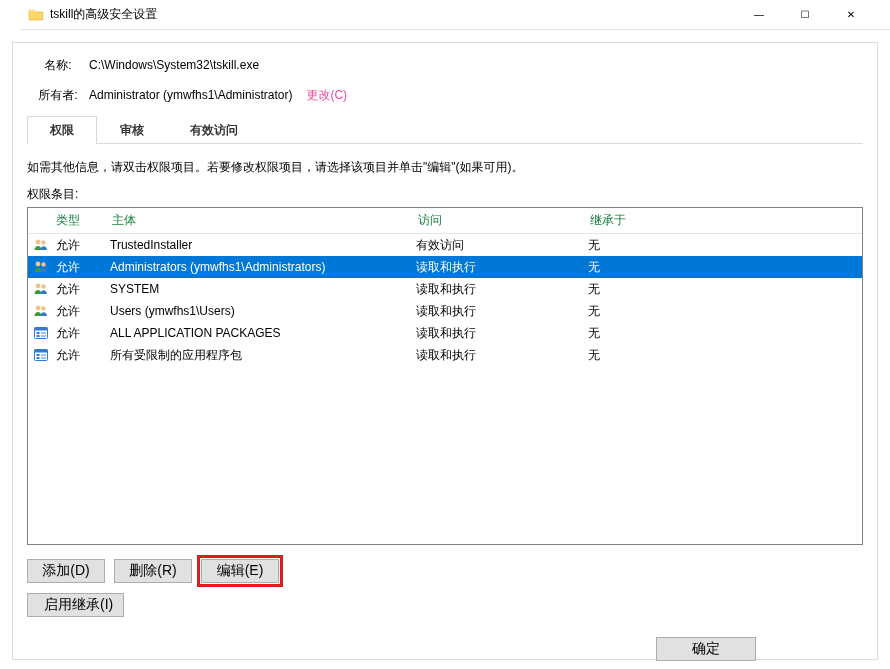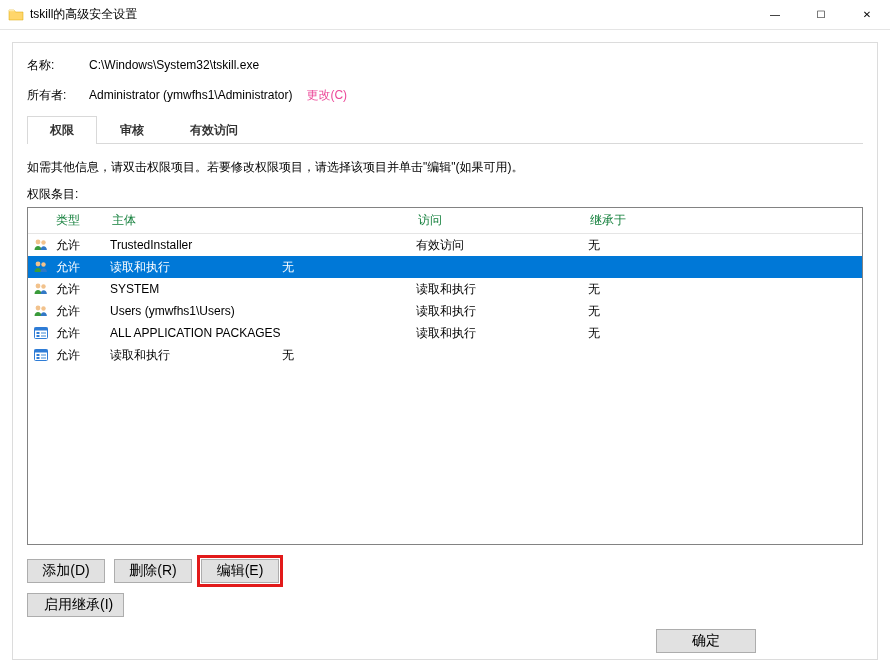--- a/index.html
+++ b/index.html
@@ -9,22 +9,23 @@
   background: #fff;
   color: #000;
   width: 890px;
   height: 669px;
   overflow: hidden;
 }
 .titlebar {
   height: 30px;
   display: flex;
   align-items: center;
-  padding: 0 0 0 8px;
+  padding: 0 16px 0 8px;
   border-bottom: 1px solid #e5e5e5;
+  margin-left: 20px;
 }
 .titlebar .folder-icon {
   width: 16px; height: 16px;
   display: inline-flex; align-items: center; justify-content: center;
   margin-right: 6px;
 }
 .titlebar .title { flex: 1; }
 .win-controls { display: flex; }
 .win-btn {
   width: 46px; height: 30px;
@@ -38,20 +39,21 @@
   border: 1px solid #dcdcdc;
   padding: 12px 14px 14px;
   height: 618px;
   position: relative;
 }
 .field-row {
   display: flex;
   align-items: center;
   margin-bottom: 10px;
   line-height: 20px;
+  text-align: center;
 }
 .field-label { width: 62px; }
 .link { color: #ec4899; margin-left: 14px; cursor: pointer; }
 
 .tabs {
   display: flex;
   border-bottom: 1px solid #d9d9d9;
   margin-top: 8px;
   margin-bottom: 14px;
   font-weight: bold;
@@ -115,21 +117,21 @@
   font-size: 14px;
   cursor: pointer;
   padding: 0 10px;
   font-family: inherit;
 }
 .btn.highlight-red { outline: 3px solid #e21a1a; outline-offset: 1px; }
 .btn.enable { min-width: 92px; padding-left: 16px; }
 .outer-footer-wrap {
   position: absolute;
   right: 24px;
-  bottom: 16px;
+  bottom: 8px;
   display: flex;
   gap: 10px;
 }
 </style>
 </head>
 <body>
 
 <div class="titlebar">
   <span class="folder-icon">
     <svg width="16" height="16" viewBox="0 0 16 16">
@@ -193,20 +195,21 @@
         <div class="perm-row selected">
           <div class="col-icon">
             <svg width="16" height="16" viewBox="0 0 16 16">
               <circle cx="5" cy="5" r="2.4" fill="#f2c28c" stroke="#7a4" stroke-width="0"></circle>
               <path d="M1.5 13c0-2.5 1.8-4 3.5-4s3.5 1.5 3.5 4z" fill="#3a9b3a"></path>
               <circle cx="10.5" cy="5.5" r="2.2" fill="#f2c28c"></circle>
               <path d="M7.5 13c0-2.3 1.6-3.7 3.2-3.7s3.2 1.4 3.2 3.7z" fill="#3178c6"></path>
             </svg>
           </div>
           <div class="col-type">允许</div>
+          <div class="col-principal">Administrators (ymwfhs1\Administrators)</div>
           <div class="col-access">读取和执行</div>
           <div class="col-inherit">无</div>
         </div>
         <div class="perm-row">
           <div class="col-icon">
             <svg width="16" height="16" viewBox="0 0 16 16">
               <circle cx="5" cy="5" r="2.4" fill="#f2c28c" stroke="#7a4" stroke-width="0"></circle>
               <path d="M1.5 13c0-2.5 1.8-4 3.5-4s3.5 1.5 3.5 4z" fill="#3a9b3a"></path>
               <circle cx="10.5" cy="5.5" r="2.2" fill="#f2c28c"></circle>
               <path d="M7.5 13c0-2.3 1.6-3.7 3.2-3.7s3.2 1.4 3.2 3.7z" fill="#3178c6"></path>
@@ -252,20 +255,21 @@
             <svg width="16" height="16" viewBox="0 0 16 16">
               <rect x="1.5" y="2.5" width="13" height="11" rx="1" fill="#fff" stroke="#2e7cd6" stroke-width="1"></rect>
               <rect x="1.5" y="2.5" width="13" height="3" fill="#2e7cd6"></rect>
               <rect x="3.5" y="7" width="3" height="2" fill="#2e7cd6"></rect>
               <rect x="3.5" y="10" width="3" height="2" fill="#2e7cd6"></rect>
               <rect x="8" y="7" width="5" height="2" fill="#9cc3ea"></rect>
               <rect x="8" y="10" width="5" height="2" fill="#9cc3ea"></rect>
             </svg>
           </div>
           <div class="col-type">允许</div>
+          <div class="col-principal">所有受限制的应用程序包</div>
           <div class="col-access">读取和执行</div>
           <div class="col-inherit">无</div>
         </div>
       </div>
   </div>
 
   <div class="btn-row">
     <button class="btn">添加(D)</button>
     <button class="btn">删除(R)</button>
     <button class="btn highlight-red">编辑(E)</button>

